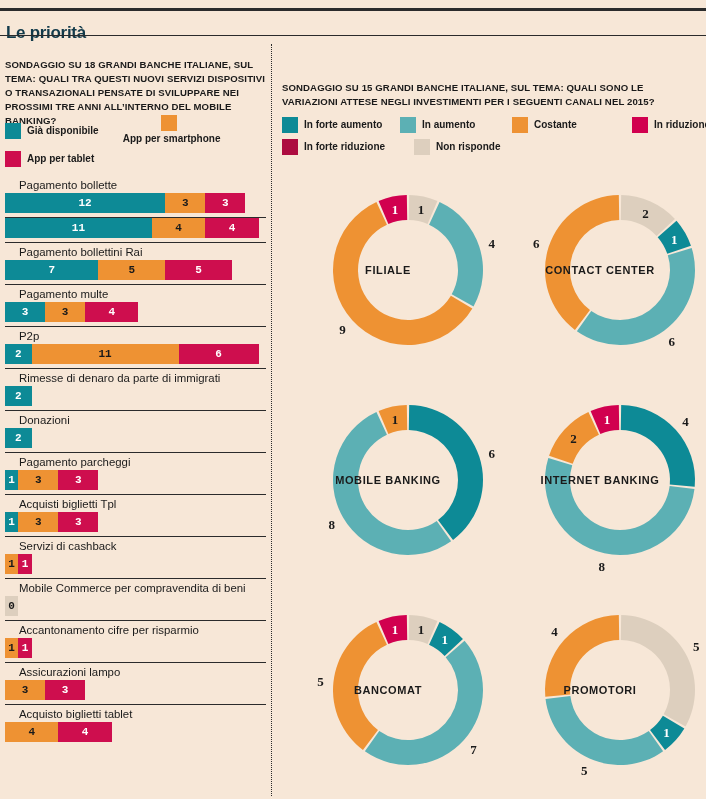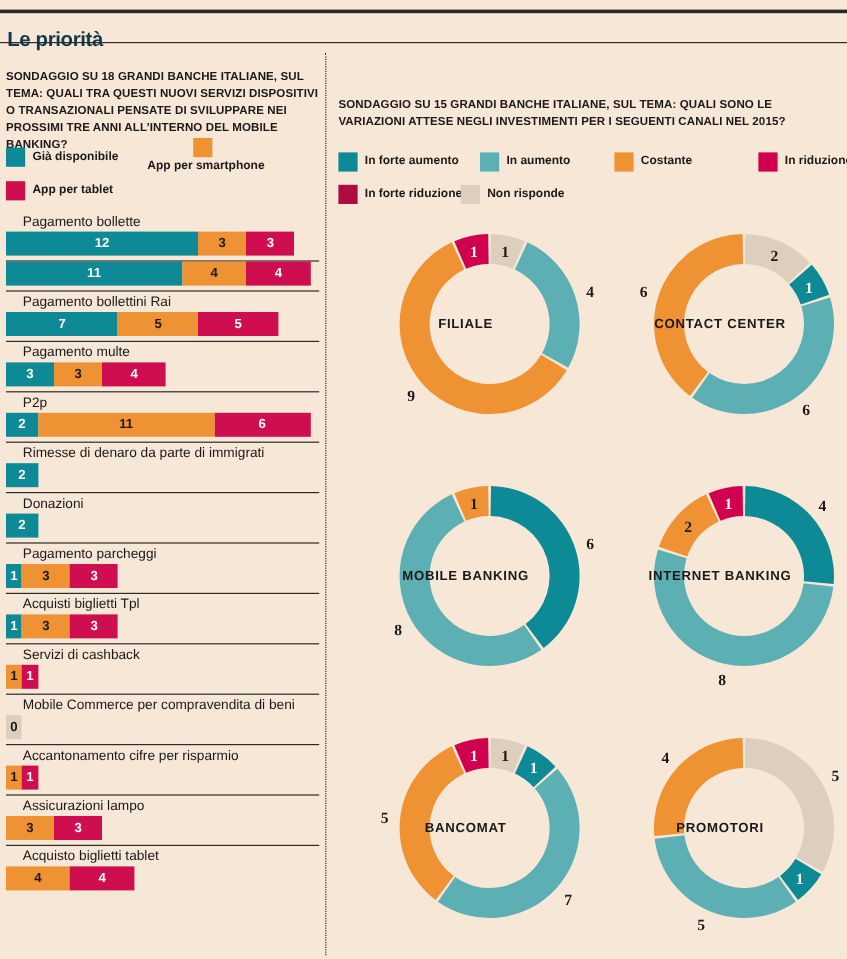--- a/index.html
+++ b/index.html
@@ -48,36 +48,37 @@
   .legend-label{
     font-size:10px;font-weight:bold;margin-left:6px;white-space:nowrap;
     color:#1a1a1a;line-height:16px;
   }
 
   #legend-left{left:5px;top:115px;}
   #legend-left .legend-row{margin-bottom:4px;}
   #legend-left .legend-item + .legend-item{margin-left:18px;flex-direction:column;}
 
   #legend-right{left:282px;top:116px;width:420px;}
-  #legend-right .legend-row{margin-bottom:5px;margin-top:10px;}
+  #legend-right .legend-row{margin-bottom:5px;}
   #legend-right .legend-item{flex:none;}
 
   
   #bar-chart{position:absolute;left:0;top:176px;width:271px;}
   .bar-row{position:relative;}
   .bar-sep{height:1px;background:#2b2b2b;margin:0 5px 0 5px;}
   .bar-label{
     font-size:11.4px;font-weight:normal;color:#1a1a1a;
     padding:2px 0 1px 19px;line-height:14px;white-space:nowrap;
   }
   .bar-track{display:flex;height:20px;margin-left:5px;margin-bottom:4px;}
   .seg{
     display:flex;align-items:center;justify-content:center;
     font-size:11px;font-weight:bold;
     box-sizing:border-box;
+    font-family:Liberation Mono, monospace;
   }
   .seg.on-dark{color:#ffffff;}
   .seg.on-light{color:#1a1a1a;}
 
   
   #donuts{position:absolute;left:282px;top:168px;width:424px;height:630px;}
   .donut-cell{position:absolute;width:212px;height:210px;}
   .donut-svg{position:absolute;left:30px;top:6px;}
   .donut-title{
     position:absolute;left:0;width:212px;text-align:center;top:96px;
@@ -137,21 +138,21 @@
         <div class="legend-item" style="position: absolute; left: 350px;">
           <span class="swatch" style="background: rgb(209, 0, 79);"></span>
           <span class="legend-label">In riduzione</span>
         </div>
       </div>
       <div class="legend-row" style="position: relative; height: 17px;">
         <div class="legend-item" style="position: absolute; left: 0px;">
           <span class="swatch" style="background: rgb(173, 12, 64);"></span>
           <span class="legend-label">In forte riduzione</span>
         </div>
-        <div class="legend-item" style="position: absolute; left: 102px; text-align: center;">
+        <div class="legend-item" style="position: absolute; left: 132px; text-align: center;">
           <span class="swatch" style="background: rgb(221, 207, 190);"></span>
           <span class="legend-label">Non risponde</span>
         </div>
       </div>
     </div>
 
   <div id="bar-chart">
       <div class="bar-row">
         <div class="bar-label">Pagamento bollette</div>
         <div class="bar-track">

